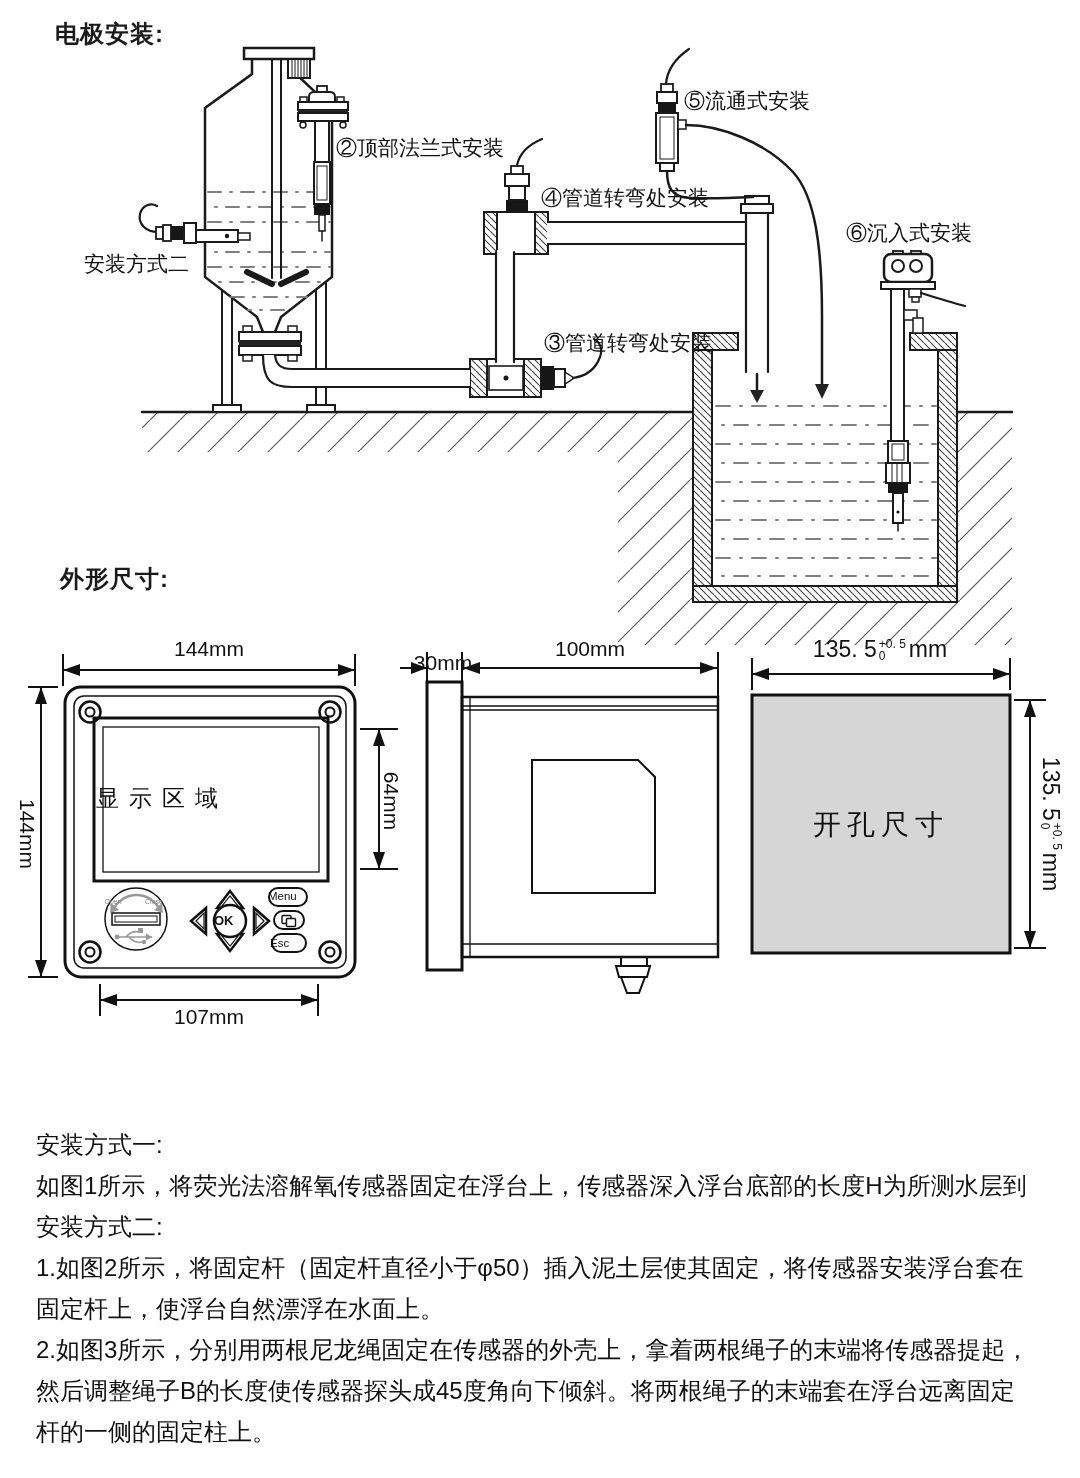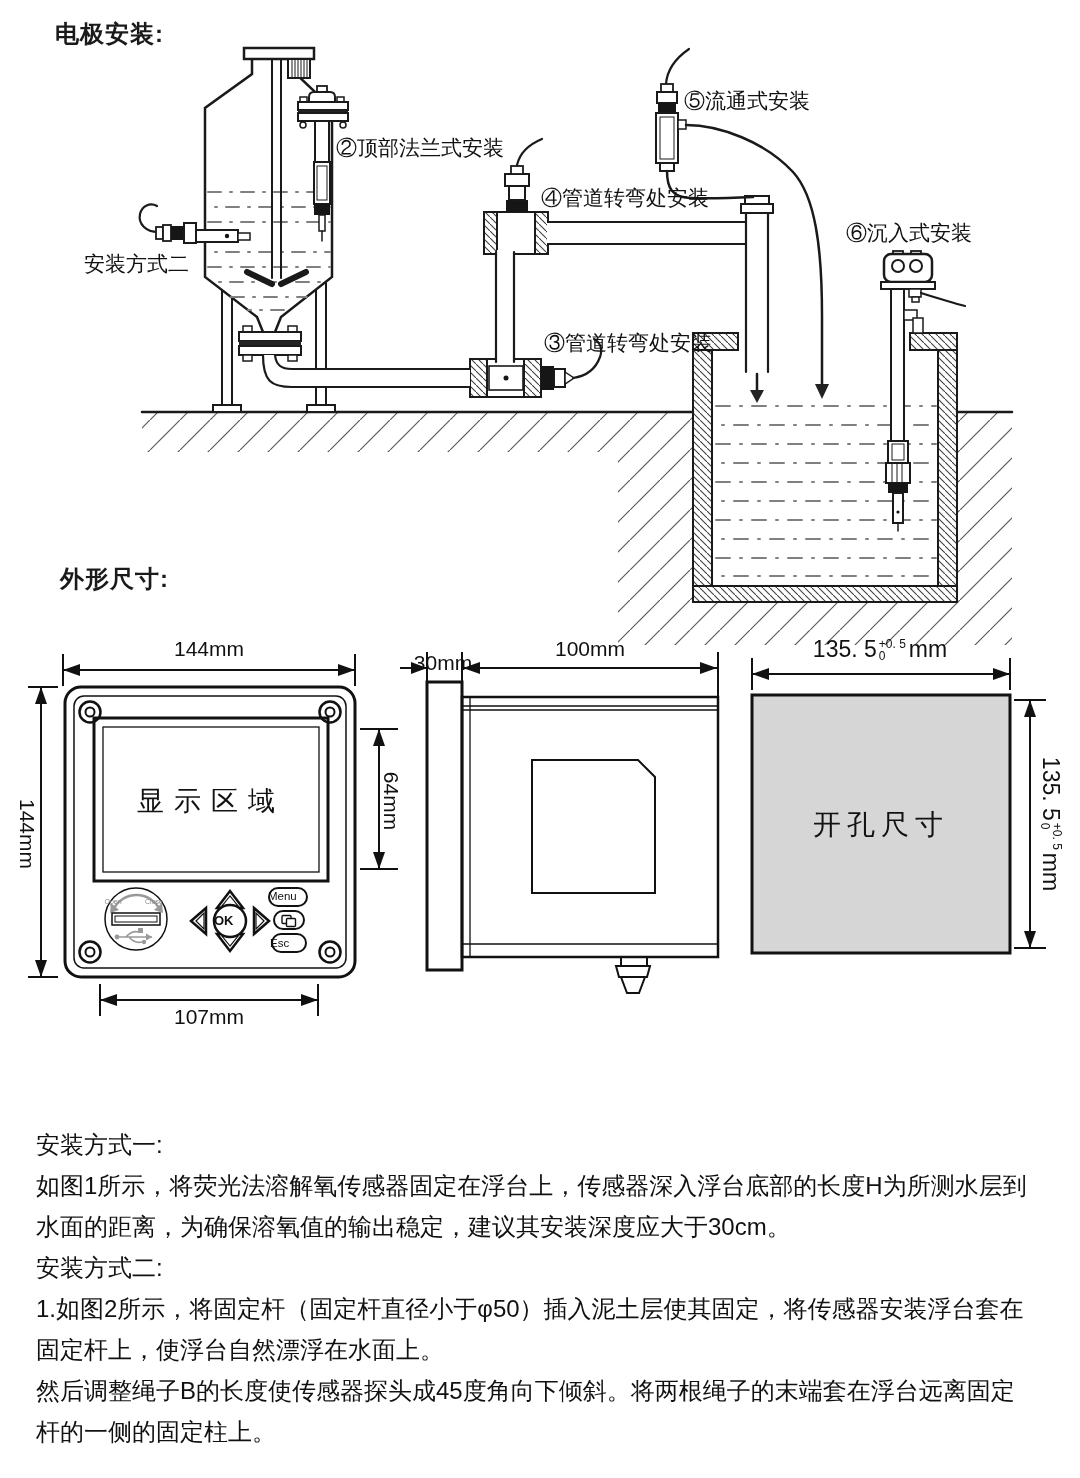--- a/index.html
+++ b/index.html
@@ -5,22 +5,22 @@
   html,body{margin:0;padding:0;background:#fff;}
   .page{position:relative;width:1080px;height:1478px;background:#fff;overflow:hidden;
         font-family:"Liberation Sans",sans-serif;color:#1a1a1a;}
   .page svg{position:absolute;left:0;top:0;}
   .abs{position:absolute;white-space:nowrap;}
   .h1{font-size:24px;font-weight:bold;letter-spacing:1px;}
   .h3{font-size:30px;font-weight:bold;letter-spacing:1px;}
   .dlabel{font-size:21px;color:#111;}
   .dim{font-size:21px;color:#111;text-align:center;}
   .rot90{transform:rotate(90deg);transform-origin:center center;}
-  .screen-label{font-family:"DejaVu Serif",serif;font-size:27px;letter-spacing:10px;
-                text-align:center;color:#111;}
+  .screen-label{font-family:"DejaVu Serif",serif;font-size:23px;letter-spacing:10px;
+                color:#111;}
   .cutout-label{font-family:"DejaVu Serif",serif;font-size:28px;letter-spacing:6px;
                 text-align:center;color:#111;}
   .btn-label{color:#111;text-align:left;}
   .usb-label{font-size:7px;color:#888;text-align:center;}
   .tolrow{display:flex;align-items:center;justify-content:center;font-size:23px;color:#111;}
   .tolwrap{display:inline-flex;flex-direction:column;align-items:flex-start;
            font-size:12px;line-height:12px;margin:0 3px 0 2px;}
   .bodytext{font-size:24px;line-height:41px;color:#111;}
   .bodytext div{white-space:nowrap;}
 </style>
@@ -358,21 +358,21 @@
     <span>+0. 5</span>
     <span>0</span>
   </span>
   <span>mm</span>
 </div>
 <div class="abs cutout-label" style="left:766px;top:806px;width:230px;">开孔尺寸</div>
 
 <div class="abs bodytext" style="left:36px;top:1124px;width:1030px;">
   <div>安装方式一:</div>
   <div>如图1所示，将荧光法溶解氧传感器固定在浮台上，传感器深入浮台底部的长度H为所测水层到</div>
-  <div>水面的距离，为确保溶氧值的输出稳定，建议其安装深度应大于30cm。</div>
   <div>安装方式二:</div>
   <div>1.如图2所示，将固定杆（固定杆直径小于φ50）插入泥土层使其固定，将传感器安装浮台套在</div>
   <div>固定杆上，使浮台自然漂浮在水面上。</div>
+  <div>2.如图3所示，分别用两根尼龙绳固定在传感器的外壳上，拿着两根绳子的末端将传感器提起，</div>
   <div>然后调整绳子B的长度使传感器探头成45度角向下倾斜。将两根绳子的末端套在浮台远离固定</div>
   <div>杆的一侧的固定柱上。</div>
 </div>
 
 </div>
 
 </body></html>

